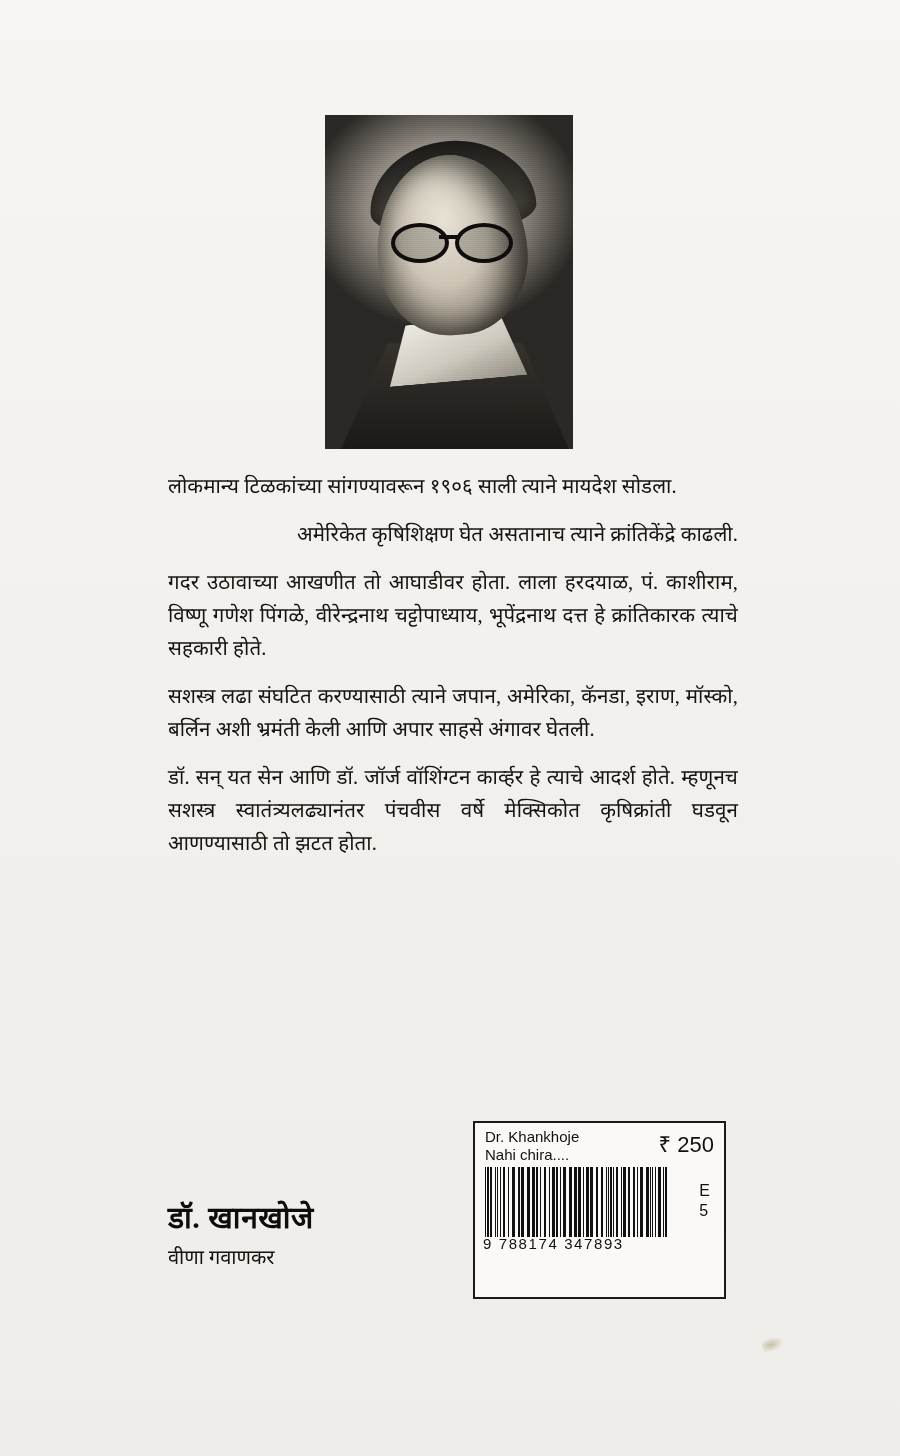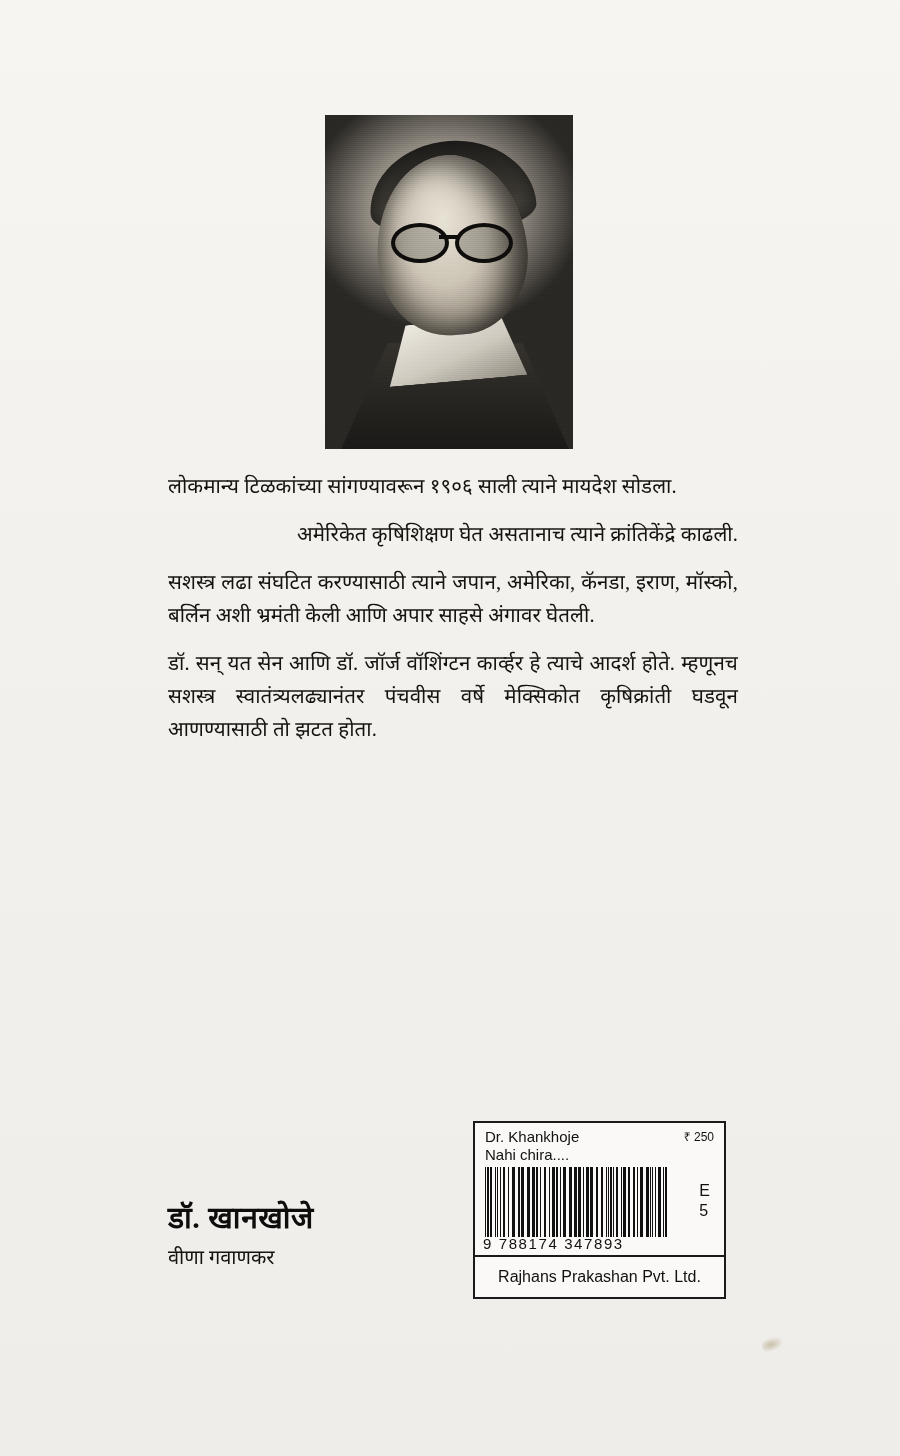--- a/index.html
+++ b/index.html
@@ -174,21 +174,21 @@
     font-family: "Liberation Sans", sans-serif;
     font-size: 15px;
     line-height: 18px;
     color: #111;
   }
   .bc-price {
     position: absolute;
     right: 10px;
     top: 5px;
     font-family: "Liberation Sans", sans-serif;
-    font-size: 12px;
+    font-size: 22px;
     color: #111;
   }
   .bc-mid {
     position: relative;
     height: 92px;
   }
   .bars {
     position: absolute;
     left: 10px;
     top: 2px;
@@ -265,20 +265,21 @@
       <div class="lens l"></div>
       <div class="bridge"></div>
       <div class="lens r"></div>
     </div>
     <div class="grain"></div>
   </div>
 
   <div class="content">
     <p class="para">लोकमान्य टिळकांच्या सांगण्यावरून १९०६ साली त्याने मायदेश सोडला.</p>
     <p class="para last-ln">अमेरिकेत कृषिशिक्षण घेत असतानाच त्याने क्रांतिकेंद्रे काढली.</p>
+    <p class="para">गदर उठावाच्या आखणीत तो आघाडीवर होता.  लाला हरदयाळ, पं. काशीराम, विष्णू गणेश पिंगळे, वीरेन्द्रनाथ चट्टोपाध्याय, भूपेंद्रनाथ दत्त हे क्रांतिकारक त्याचे सहकारी होते.</p>
     <p class="para">सशस्त्र लढा संघटित करण्यासाठी त्याने जपान, अमेरिका, कॅनडा, इराण, मॉस्को, बर्लिन अशी भ्रमंती केली आणि अपार साहसे अंगावर घेतली.</p>
     <p class="para">डॉ. सन् यत सेन आणि डॉ. जॉर्ज वॉशिंग्टन कार्व्हर हे त्याचे आदर्श होते. म्हणूनच सशस्त्र स्वातंत्र्यलढ्यानंतर पंचवीस वर्षे मेक्सिकोत कृषिक्रांती घडवून आणण्यासाठी तो झटत होता.</p>
   </div>
 
   <div class="sig">
     <p class="sig-name">डॉ. खानखोजे</p>
     <p class="sig-author">वीणा गवाणकर</p>
   </div>
 
   <div class="barcode-box">
@@ -383,19 +384,16 @@
           <i style="width: 1px; background: transparent;"></i>
           <i style="width: 2px;"></i>
           <i style="width: 3px; background: transparent;"></i>
         </div>
       <div class="bc-digits">9 788174 347893</div>
       <div class="bc-code">
         <span>E</span><br>
         <span>5</span>
       </div>
     </div>
-    <div class="bc-bottom">
-      <div class="bc-pub">Rajhans Prakashan Pvt. Ltd.</div>
-    </div>
   </div>
 
   <div class="blemish"></div>
 </div>
 
 </body></html>

